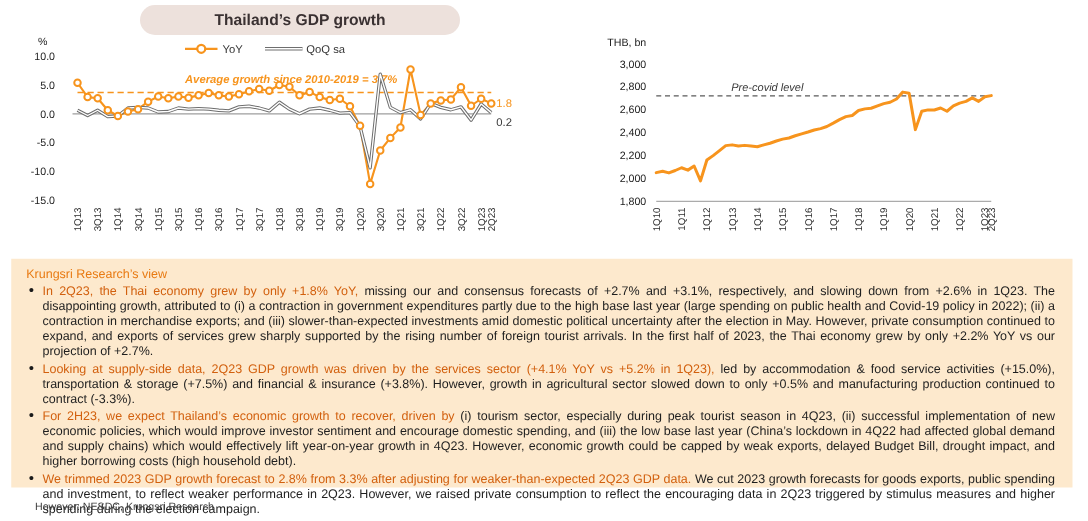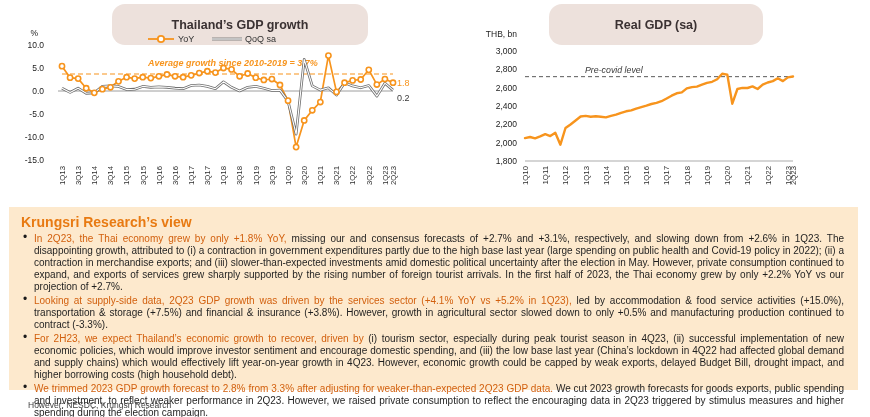--- a/index.html
+++ b/index.html
@@ -3,32 +3,32 @@
 <meta charset="utf-8">
 <style>
   html,body{margin:0;padding:0;}
   body{
     width:870px;height:417px;position:relative;overflow:hidden;
     background:#ffffff;font-family:"Liberation Sans",sans-serif;
   }
   .charts-row{position:absolute;top:0;left:0;width:870px;height:205px;display:flex;}
   .chart-panel{position:relative;width:435px;height:205px;}
   .pill{
-    position:absolute;top:4px;height:41px;border-radius:13px;
+    position:absolute;top:4px;height:24px;border-radius:13px;
     background:#EDE1DC;color:#3A3132;font-weight:bold;font-size:12.5px;
     display:flex;align-items:center;justify-content:center;
   }
   #pill-left{left:112px;width:256px;}
   #pill-right{left:114px;width:214px;}
   .chart-svg{position:absolute;top:29px;left:0;}
   .view-panel{
     position:absolute;left:9px;top:207px;width:849px;height:183px;
     background:#FDE9CD;box-sizing:border-box;padding:5px 14px 4px 12px;
   }
-  .view-heading{font-size:14px;font-weight:bold;color:#E87A12;margin:2px 0 3px 0;}
+  .view-heading{font-size:10px;font-weight:normal;color:#E87A12;margin:2px 0 3px 0;}
   .view-list{margin:0;padding:0;list-style:none;}
   .view-list li{
     position:relative;padding-left:13px;margin:0 0 2.5px 0;
     font-size:10px;line-height:11.9px;color:#1F1F1F;text-align:justify;
   }
   .view-list li::before{
     content:"\2022";position:absolute;left:2px;top:-1px;
     color:#1a1a1a;font-size:12px;
   }
   .lead{font-weight:normal;color:#D2600E;}
@@ -122,21 +122,20 @@
         <text font-family="&quot;Liberation Sans&quot;,sans-serif" text-anchor="end" font-size="7.8" fill="#2e2e2e" transform="translate(307.0,137) rotate(-90)">3Q20</text>
         <text font-family="&quot;Liberation Sans&quot;,sans-serif" text-anchor="end" font-size="7.8" fill="#2e2e2e" transform="translate(323.1,137) rotate(-90)">1Q21</text>
         <text font-family="&quot;Liberation Sans&quot;,sans-serif" text-anchor="end" font-size="7.8" fill="#2e2e2e" transform="translate(339.3,137) rotate(-90)">3Q21</text>
         <text font-family="&quot;Liberation Sans&quot;,sans-serif" text-anchor="end" font-size="7.8" fill="#2e2e2e" transform="translate(355.4,137) rotate(-90)">1Q22</text>
         <text font-family="&quot;Liberation Sans&quot;,sans-serif" text-anchor="end" font-size="7.8" fill="#2e2e2e" transform="translate(371.6,137) rotate(-90)">3Q22</text>
         <text font-family="&quot;Liberation Sans&quot;,sans-serif" text-anchor="end" font-size="7.8" fill="#2e2e2e" transform="translate(387.7,137) rotate(-90)">1Q23</text>
         <text font-family="&quot;Liberation Sans&quot;,sans-serif" text-anchor="end" font-size="7.8" fill="#2e2e2e" transform="translate(395.8,137) rotate(-90)">2Q23</text>
       </svg>
   </div>
   <div class="chart-panel">
-    <div class="pill" id="pill-right">Real GDP (sa)</div>
     <svg class="chart-svg" id="chart-right" width="435" height="174">
         <text x="82" y="8" font-family="&quot;Liberation Sans&quot;,sans-serif" text-anchor="end" font-size="8.5" fill="#222">THB, bn</text>
         <text x="82" y="25" font-family="&quot;Liberation Sans&quot;,sans-serif" text-anchor="end" font-size="8.5" fill="#222">3,000</text>
         <text x="82" y="43.33333333333333" font-family="&quot;Liberation Sans&quot;,sans-serif" text-anchor="end" font-size="8.5" fill="#222">2,800</text>
         <text x="82" y="61.666666666666664" font-family="&quot;Liberation Sans&quot;,sans-serif" text-anchor="end" font-size="8.5" fill="#222">2,600</text>
         <text x="82" y="80" font-family="&quot;Liberation Sans&quot;,sans-serif" text-anchor="end" font-size="8.5" fill="#222">2,400</text>
         <text x="82" y="98.33333333333333" font-family="&quot;Liberation Sans&quot;,sans-serif" text-anchor="end" font-size="8.5" fill="#222">2,200</text>
         <text x="82" y="116.66666666666667" font-family="&quot;Liberation Sans&quot;,sans-serif" text-anchor="end" font-size="8.5" fill="#222">2,000</text>
         <text x="82" y="135" font-family="&quot;Liberation Sans&quot;,sans-serif" text-anchor="end" font-size="8.5" fill="#222">1,800</text>
         <line x1="90" y1="132" x2="358" y2="132" stroke="#ABABAB" stroke-width="1"></line>

